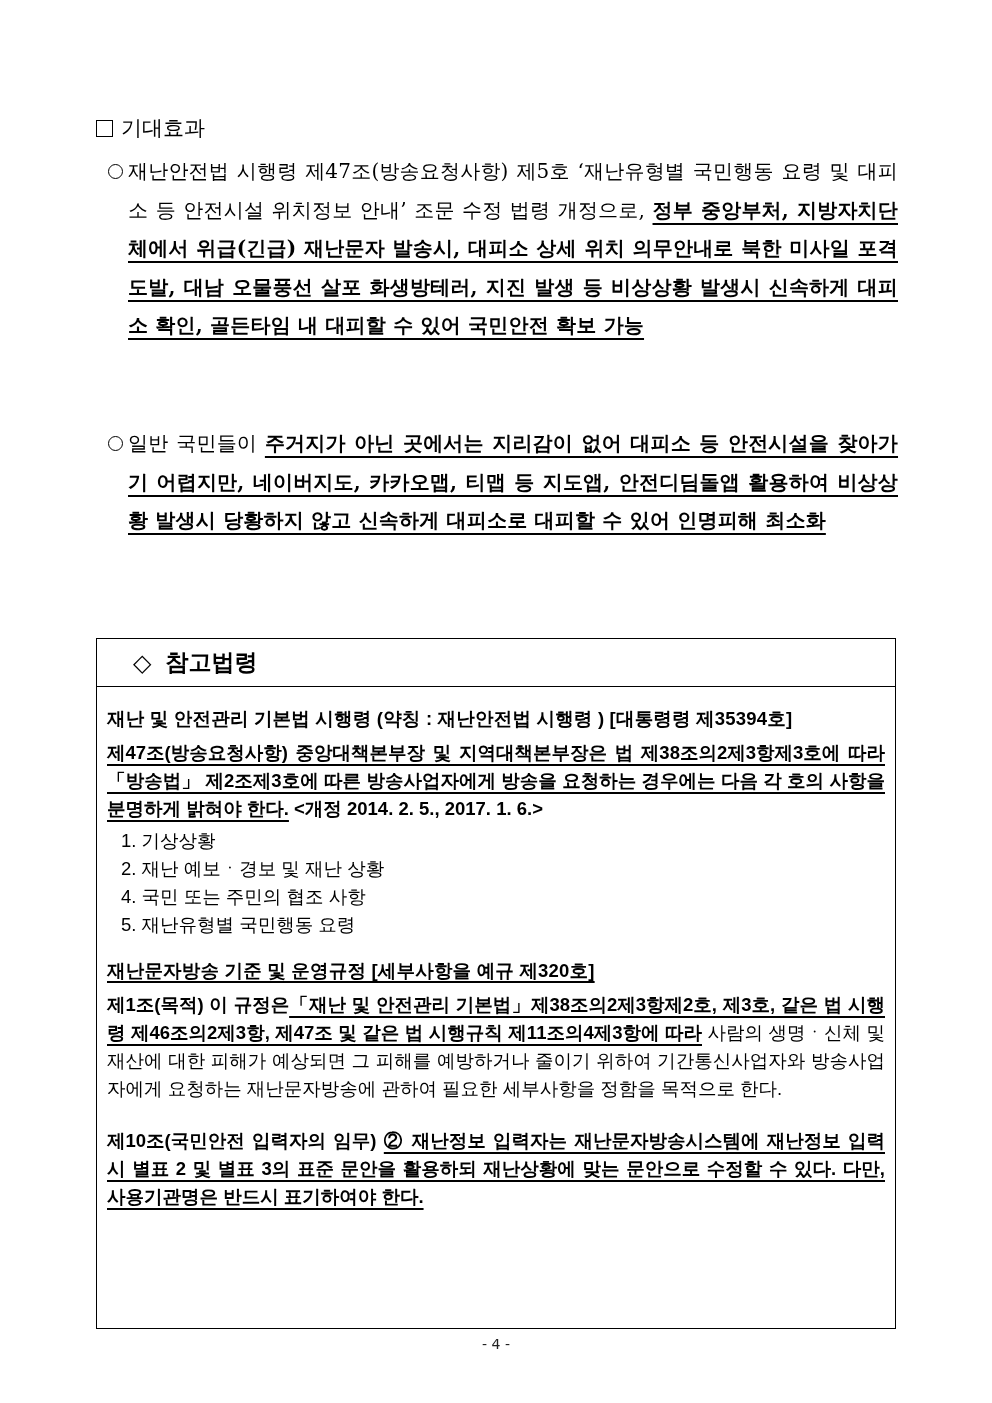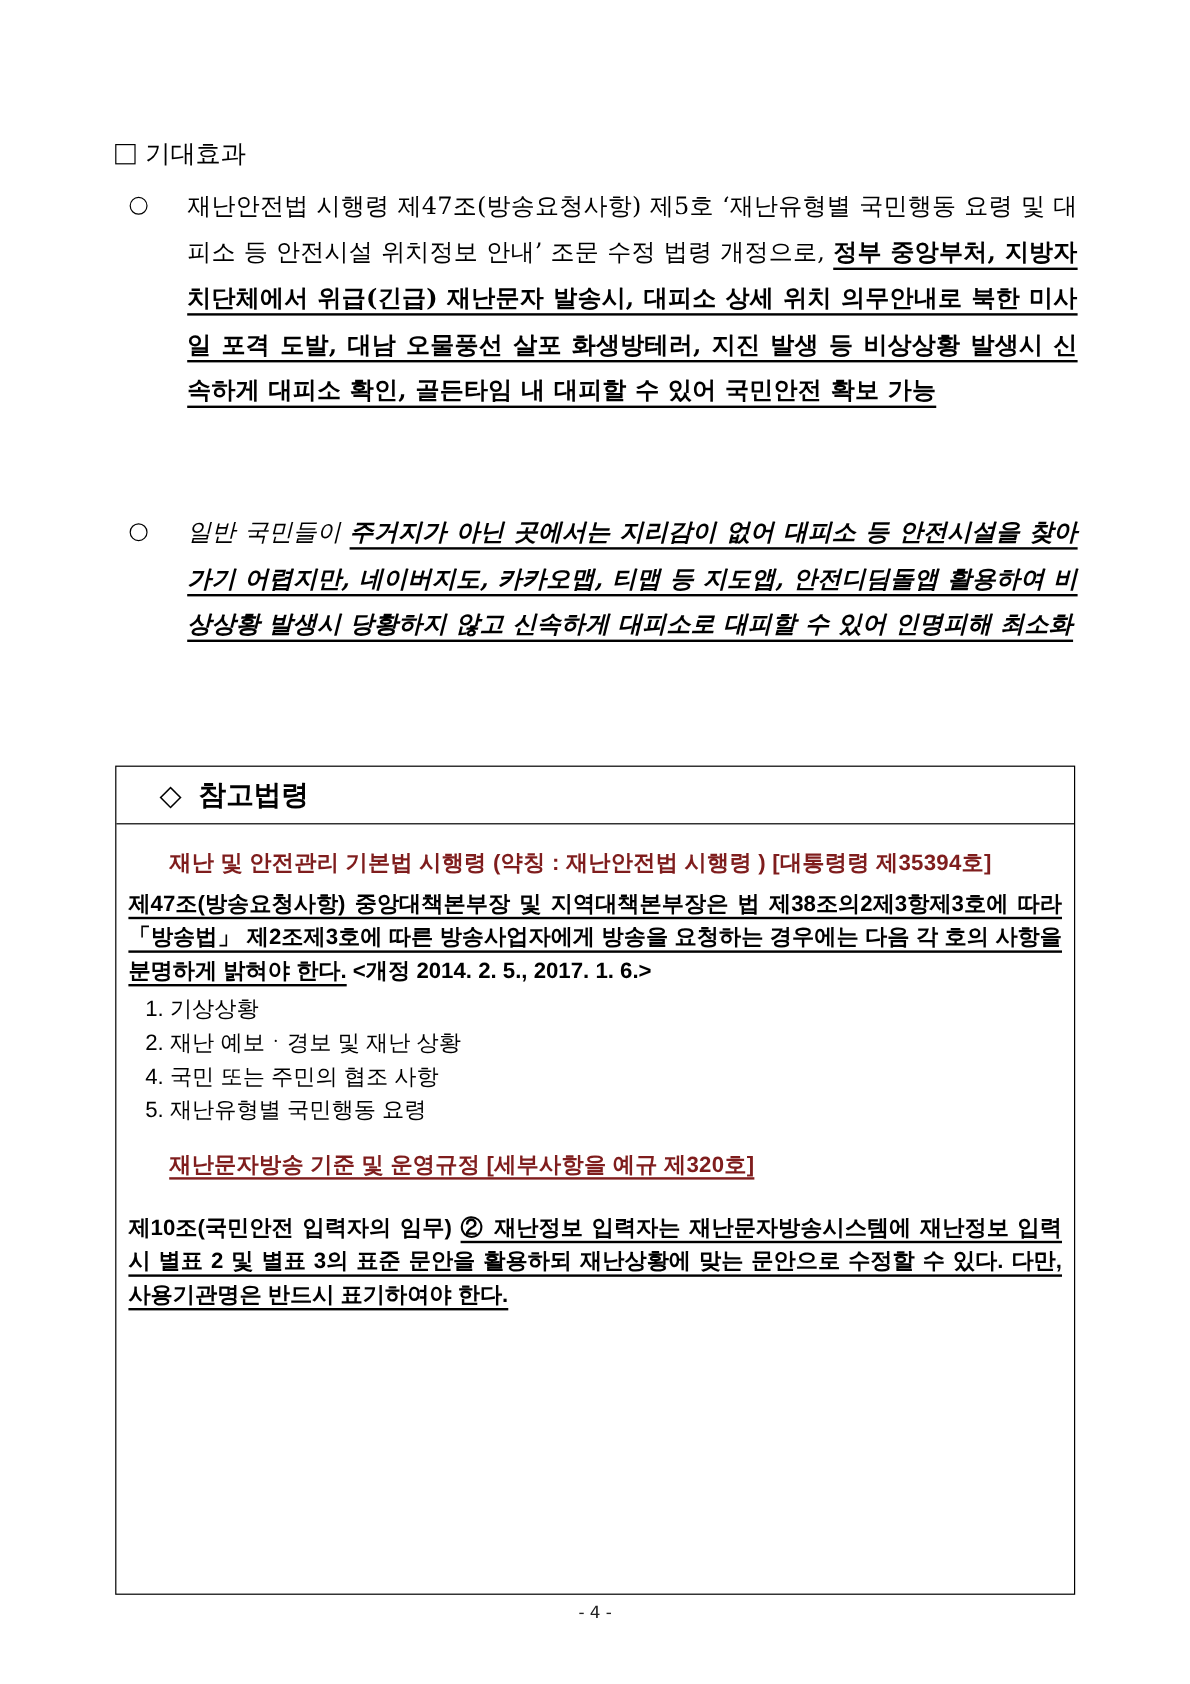--- a/index.html
+++ b/index.html
@@ -14,21 +14,21 @@
   .sec-heading .box-icon {
     display: inline-block; width: 17px; height: 17px; border: 1.6px solid #000; box-sizing: border-box;
   }
 
   .bullet-block { position: absolute; left: 108px; width: 790px; }
   .bullet-block .circle {
     position: absolute; left: 0; top: 12px; width: 15px; height: 15px;
     border: 1.8px solid #000; border-radius: 50%; box-sizing: border-box;
   }
   .bullet-block .para {
-    margin-left: 48px;
+    margin-left: 20px;
     font-family: "DejaVu Serif", serif; font-size: 20px; line-height: 38.5px;
     text-align: justify; text-align-last: left; letter-spacing: 0.2px;
   }
   .para .u { text-decoration: underline; text-decoration-thickness: 2px; text-underline-offset: 6px; font-weight: bold; }
   .para .n { font-weight: normal; }
 
   .ref-box {
     position: absolute; left: 96px; top: 638px; width: 800px; height: 691px;
     border: 1.5px solid #000; box-sizing: border-box;
   }
@@ -36,21 +36,21 @@
     height: 48px; border-bottom: 1.5px solid #000; box-sizing: border-box;
     display: flex; align-items: center; padding-left: 36px; gap: 14px;
     font-family: "DejaVu Sans", sans-serif; font-size: 23px; font-weight: bold;
   }
   .ref-head .diamond-icon { font-weight: normal; font-size: 24px; }
   .ref-body {
     padding: 18px 10px 0 10px;
     font-family: "Liberation Sans", sans-serif; font-size: 18.5px; line-height: 28px;
   }
   .law-title {
-    color: #7f1d1d; font-weight: bold; letter-spacing: 0.2px; margin-left: 34px;
+    color: #000000; font-weight: bold; letter-spacing: 0.2px;
   }
   .law-title.ul { text-decoration: underline; text-underline-offset: 4px; text-decoration-thickness: 1.5px; }
   .art { margin-top: 6px; text-align: justify; text-align-last: left; }
   .art .b { font-weight: bold; }
   .art .bu { font-weight: bold; text-decoration: underline; text-decoration-thickness: 2px; text-underline-offset: 5px; }
   .art .nu { font-weight: normal; }
   .items { margin: 4px 0 0 14px; padding: 0; list-style: none; }
   .items li { line-height: 28px; }
   .items li.bold { font-weight: normal; }
   .gap { height: 18px; }
@@ -71,21 +71,21 @@
   </div>
 
   <div class="bullet-block" style="top:152px;">
     <span class="circle"></span>
     <div class="para">
       <span class="n">재난안전법 시행령 제47조(방송요청사항) 제5호 ‘재난유형별 국민행동 요령 및 대피소 등 안전시설 위치정보 안내’ 조문 수정 법령 개정으로,</span>
       <span class="u">정부 중앙부처, 지방자치단체에서 위급(긴급) 재난문자 발송시, 대피소 상세 위치 의무안내로 북한 미사일 포격 도발, 대남 오물풍선 살포 화생방테러, 지진 발생 등 비상상황 발생시 신속하게 대피소 확인, 골든타임 내 대피할 수 있어 국민안전 확보 가능</span>
     </div>
   </div>
 
-  <div class="bullet-block" style="top:424px;font-style:italic;">
+  <div class="bullet-block" style="top:424px;">
     <span class="circle"></span>
     <div class="para">
       <span class="n">일반 국민들이</span>
       <span class="u">주거지가 아닌 곳에서는 지리감이 없어 대피소 등 안전시설을 찾아가기 어렵지만, 네이버지도, 카카오맵, 티맵 등 지도앱, 안전디딤돌앱 활용하여 비상상황 발생시 당황하지 않고 신속하게 대피소로 대피할 수 있어 인명피해 최소화</span>
     </div>
   </div>
 
   <div class="ref-box">
     <div class="ref-head">
       <span class="diamond-icon">◇</span>
@@ -100,20 +100,23 @@
       <ul class="items">
         <li><span>1.</span> <span>기상상황</span></li>
         <li><span>2.</span> <span>재난 예보ㆍ경보 및 재난 상황</span></li>
         <li><span>4.</span> <span>국민 또는 주민의 협조 사항</span></li>
         <li class="bold"><span>5.</span> <span>재난유형별 국민행동 요령</span></li>
       </ul>
 
       <div class="gap"></div>
 
       <div class="law-title ul">재난문자방송 기준 및 운영규정 [세부사항을 예규 제320호]</div>
+      <div class="art">
+        <span class="b">제1조(목적) 이 규정은</span><span class="bu">「재난 및 안전관리 기본법」제38조의2제3항제2호, 제3호, 같은 법 시행령 제46조의2제3항, 제47조 및 같은 법 시행규칙 제11조의4제3항에 따라</span><span class="nu"> 사람의 생명ㆍ신체 및 재산에 대한 피해가 예상되면 그 피해를 예방하거나 줄이기 위하여 기간통신사업자와 방송사업자에게 요청하는 재난문자방송에 관하여 필요한 세부사항을 정함을 목적으로 한다.</span>
+      </div>
 
       <div class="gap"></div>
 
       <div class="art">
         <span class="b">제10조(국민안전 입력자의 임무) </span><span class="bu">② 재난정보 입력자는 재난문자방송시스템에 재난정보 입력 시 별표 2 및 별표 3의 표준  문안을 활용하되 재난상황에 맞는 문안으로 수정할 수 있다. 다만, 사용기관명은 반드시 표기하여야 한다.</span>
       </div>
     </div>
   </div>
 
   <div class="page-num">- 4 -</div>

